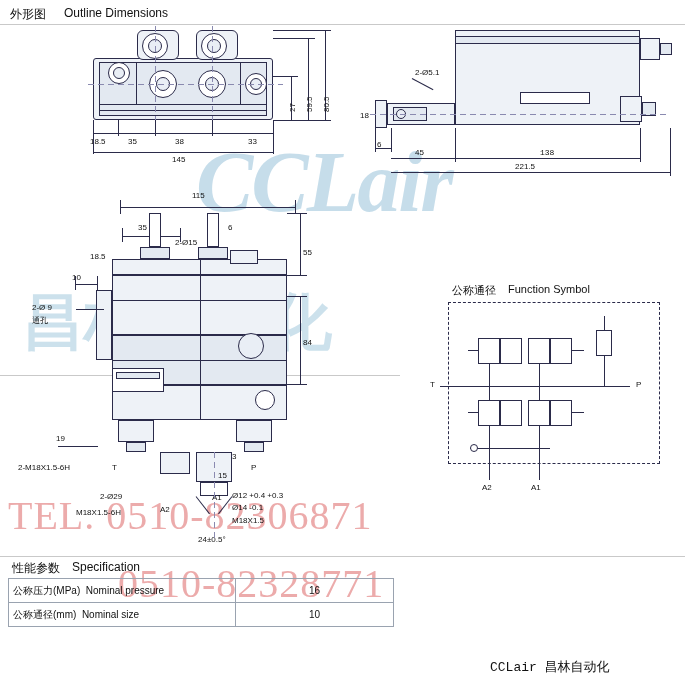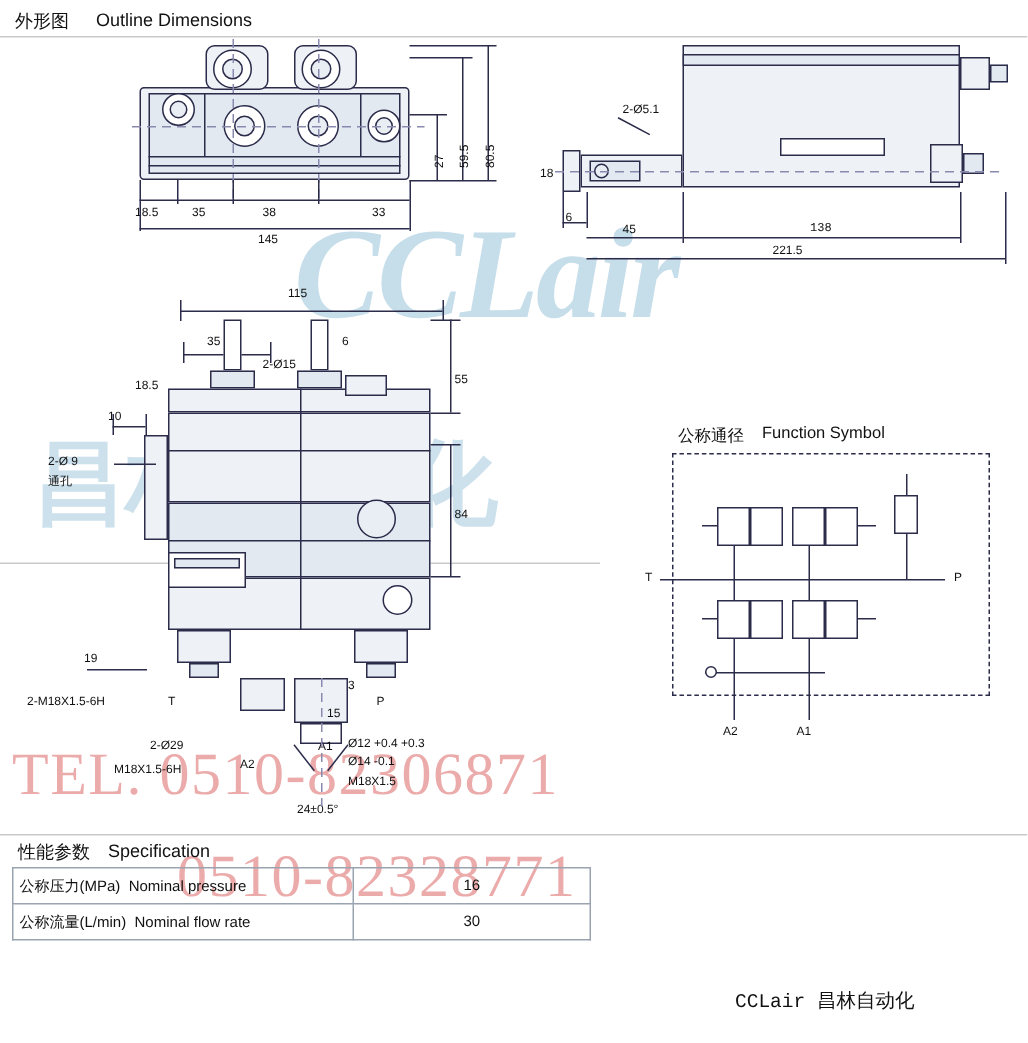--- a/index.html
+++ b/index.html
@@ -283,19 +283,19 @@
 <div class="hdr" style="left:12px;top:560px;">性能参数</div>
 <div class="hdr" style="left:72px;top:560px;">Specification</div>
 
 <table id="spec-table">
   <tbody>
       <tr>
     <td class="k"><span>公称压力(MPa)</span>&nbsp;&nbsp;<span>Nominal pressure</span></td>
     <td class="v">16</td>
   </tr>
   <tr>
-    <td class="k"><span>公称流量(L/min)</span>&nbsp;&nbsp;<span>Nominal flow rate</span></td>
-    <td class="v">30</td>
+    <td class="k"><span>公称通径(mm)</span>&nbsp;&nbsp;<span>Nominal size</span></td>
+    <td class="v">10</td>
   </tr>
 </tbody>
   </table>
 
 <div class="t" style="left:490px;top:658px;font-size:13px;font-family:Liberation Mono, monospace;">CCLair 昌林自动化</div>
 
 </body></html>

